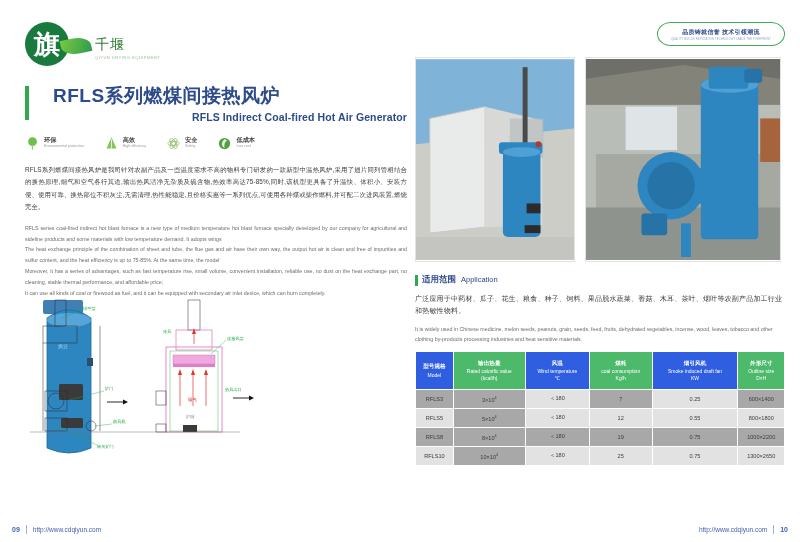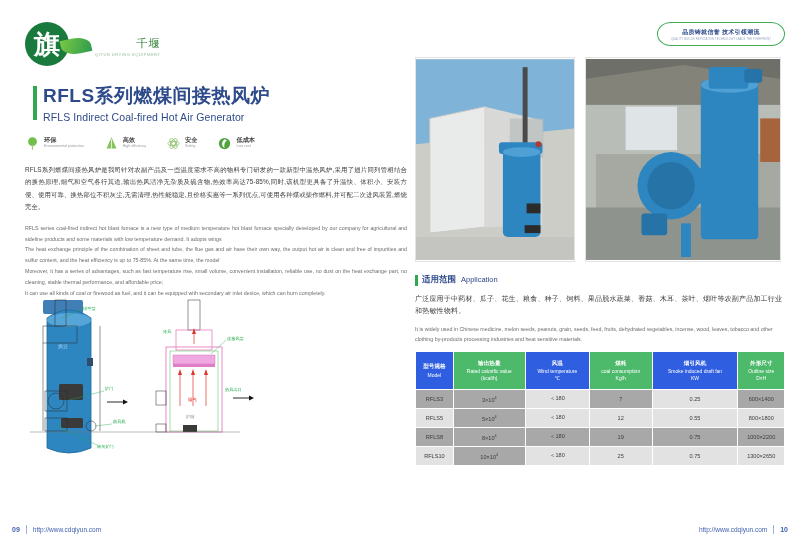--- a/index.html
+++ b/index.html
@@ -27,35 +27,35 @@
     position: relative;
   }
   .logo-swoosh {
     position: absolute; left: 36px; top: 16px;
     width: 30px; height: 16px;
     border-radius: 0 60% 0 60%;
     background: linear-gradient(120deg, #7ac943, #2e9b4e);
     transform: rotate(-12deg);
   }
   .logo-text { margin-left: 26px; margin-top: 14px; }
-  .logo-cn { font-size: 11px; color: #2e7d32; letter-spacing: 1px; text-align: right; }
+  .logo-cn { font-size: 14px; color: #2e7d32; letter-spacing: 1px; }
   .logo-en { font-size: 4.2px; color: #9bbf9b; letter-spacing: .4px; margin-top: 1px; }
 
-  .title-block { margin-top: 10px; position: relative; padding-left: 10px; margin-left: 8px; }
+  .title-block { margin-top: 10px; position: relative; padding-left: 28px; }
   .title-block::before {
     content: ""; position: absolute; left: 0; top: 2px;
     width: 4px; height: 34px; background: #2fa84f;
   }
   .title-cn {
     font-size: 19px; font-weight: bold; color: #2d4a8a;
     letter-spacing: .5px; line-height: 1.25;
   }
   .title-en {
-    font-size: 10.5px; font-weight: normal; color: #2d4a8a;
-    margin-top: 3px; letter-spacing: .1px;
+    font-size: 10.5px; font-weight: bold; color: #2d4a8a;
+    margin-top: 3px; letter-spacing: .1px; text-align: right;
   }
 
   .features { display: flex; margin-top: 13px; gap: 20px; }
   .feature { display: flex; align-items: flex-start; gap: 4px; }
   .feat-icon { width: 15px; height: 15px; flex: none; }
   .feat-txt { line-height: 1.15; }
   .feat-cn { font-size: 6.2px; color: #4a4a4a; font-weight: bold; }
   .feat-en { font-size: 3.6px; color: #9a9a9a; margin-top: 1px; max-width: 42px; }
 
   .para-cn {

